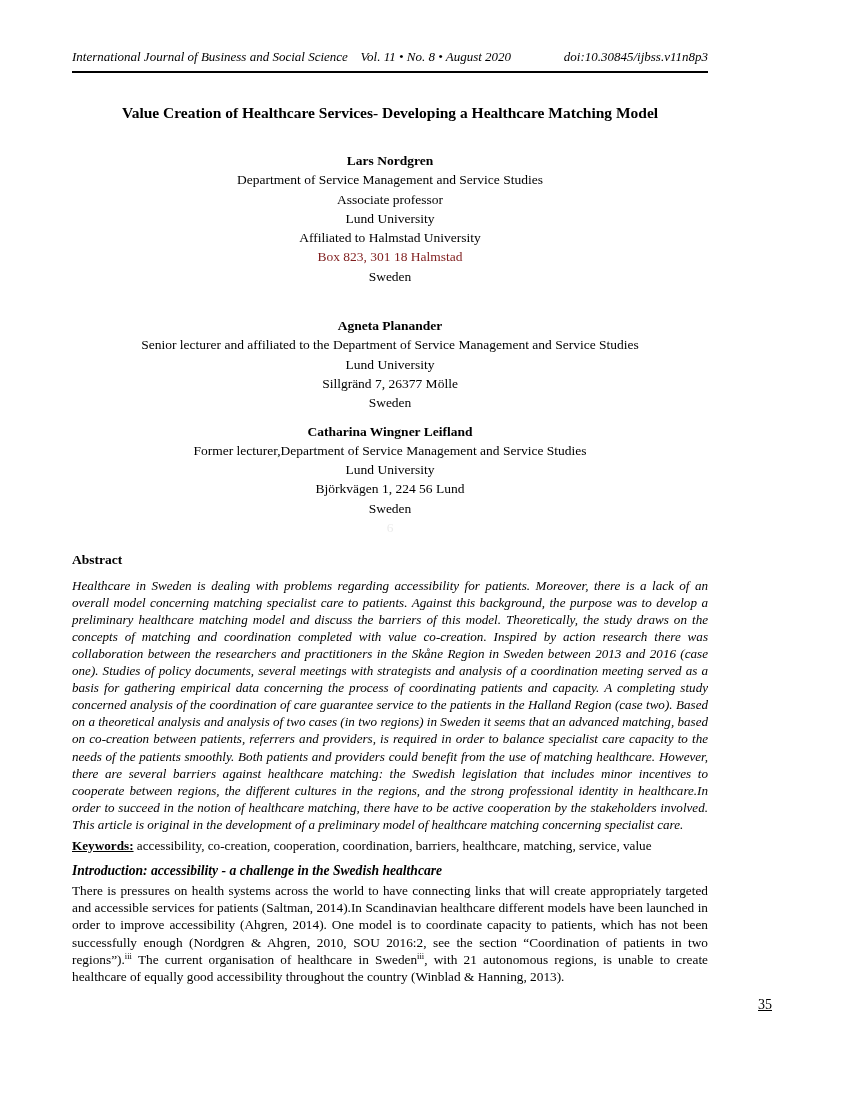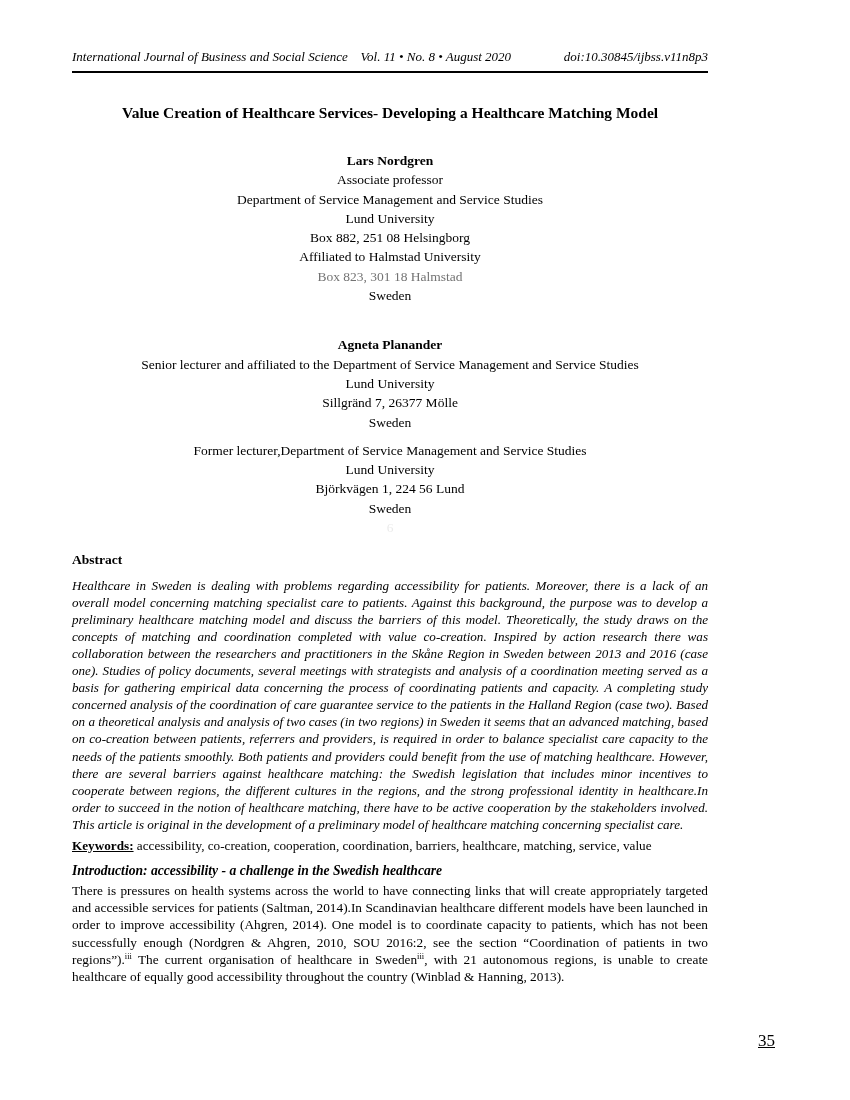--- a/index.html
+++ b/index.html
@@ -35,21 +35,21 @@
     font-weight: bold;
     font-size: 15.5px;
     line-height: 20px;
   }
   
   .authors { margin-top: 28px; text-align: center; font-size: 13.5px; line-height: 19.3px; }
   .author-block { margin: 0; }
   .author-block + .author-block.gap-lg { margin-top: 30px; }
   .author-block + .author-block.gap-md { margin-top: 9px; }
   .author-name { font-weight: bold; }
-  .muted-line { color: #737373; }
+  .muted-line { color: #7f1d1d; }
   .watermark { text-align: center; font-size: 13.5px; line-height: 19px; color: #ebebeb; }
   
   .abstract-heading { margin-top: 14px; font-weight: bold; font-size: 13.5px; line-height: 17px; }
   .abstract-text {
     margin-top: 9px;
     font-style: italic;
     font-size: 13.1px;
     line-height: 17.05px;
     text-align: justify;
     color: #000000;
@@ -63,61 +63,61 @@
     margin-top: 3px;
     font-size: 13.3px;
     line-height: 17.3px;
     text-align: justify;
   }
   .intro-paragraph sup { font-size: 8.5px; line-height: 0; }
   p { margin: 0; }
   
   .page-number {
     position: absolute;
-    top: 1031px;
+    top: 997px;
     left: 758px;
-    font-size: 17px;
+    font-size: 14px;
     text-decoration: underline;
   }
 </style>
 </head>
 <body>
 
 <div class="page">
 
   <div class="journal-header">
     <span>International Journal of Business and Social Science</span>
     <span class="mid">Vol. 11 • No. 8 • August 2020</span>
     <span>doi:10.30845/ijbss.v11n8p3</span>
   </div>
 
   <div class="paper-title">Value Creation of Healthcare Services- Developing a Healthcare Matching Model</div>
 
   <div class="authors">
 
     <div class="author-block">
       <div class="author-name">Lars Nordgren</div>
+      <div>Department of Service Management and Service Studies</div>
       <div>Associate professor</div>
-      <div>Department of Service Management and Service Studies</div>
       <div>Lund University</div>
-      <div>Box 882, 251 08 Helsingborg</div>
       <div>Affiliated to Halmstad University</div>
       <div class="muted-line">Box 823, 301 18 Halmstad</div>
       <div>Sweden</div>
     </div>
 
     <div class="author-block gap-lg">
       <div class="author-name">Agneta Planander</div>
       <div>Senior lecturer and affiliated to the Department of Service Management and Service Studies</div>
       <div>Lund University</div>
       <div>Sillgränd 7, 26377 Mölle</div>
       <div>Sweden</div>
     </div>
 
     <div class="author-block gap-md">
+      <div class="author-name">Catharina Wingner Leifland</div>
       <div>Former lecturer,Department of Service Management and Service Studies</div>
       <div>Lund University</div>
       <div>Björkvägen 1, 224 56 Lund</div>
       <div>Sweden</div>
     </div>
 
     <div class="watermark">6</div>
   </div>
 
   <div class="abstract-heading">Abstract</div>

